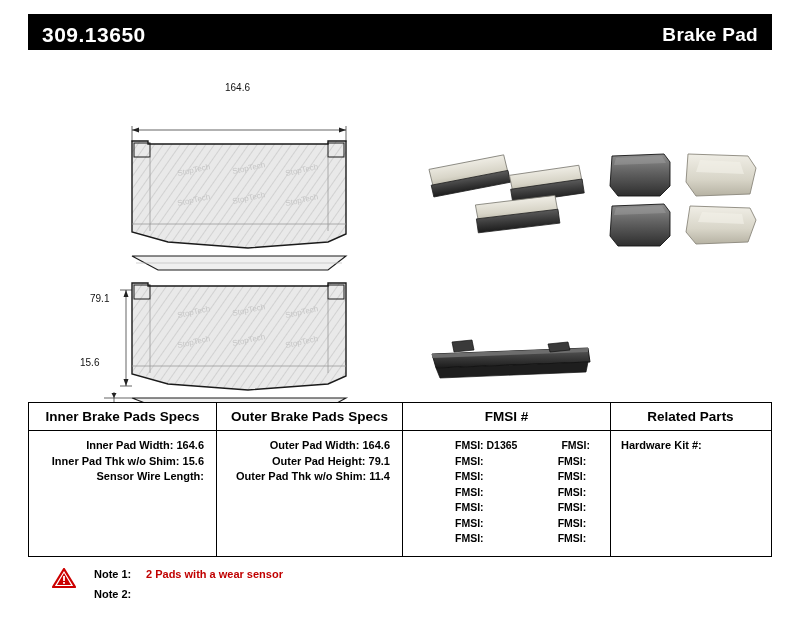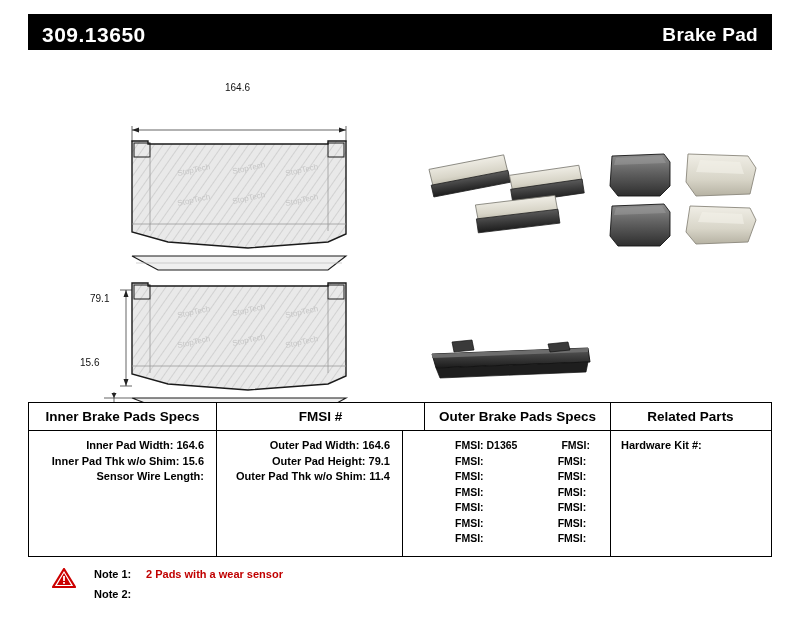--- a/index.html
+++ b/index.html
@@ -298,25 +298,25 @@
     <div class="dim-label" style="left:62px; top:237px;">79.1</div>
     <div class="dim-label" style="left:52px; top:301px;">15.6</div>
   </div>
 
   <div class="spec-table">
 
     <div class="spec-head">
       <div class="col c1">
         <div class="col-title">Inner Brake Pads Specs</div>
       </div>
+      <div class="col c2">
+        <div class="col-title">Outer Brake Pads Specs</div>
+      </div>
       <div class="col c3">
         <div class="col-title">FMSI #</div>
-      </div>
-      <div class="col c2">
-        <div class="col-title">Outer Brake Pads Specs</div>
       </div>
       <div class="col c4">
         <div class="col-title">Related Parts</div>
       </div>
     </div>
 
     <div class="spec-body">
 
       <div class="col c1">
         <div class="col-body">

